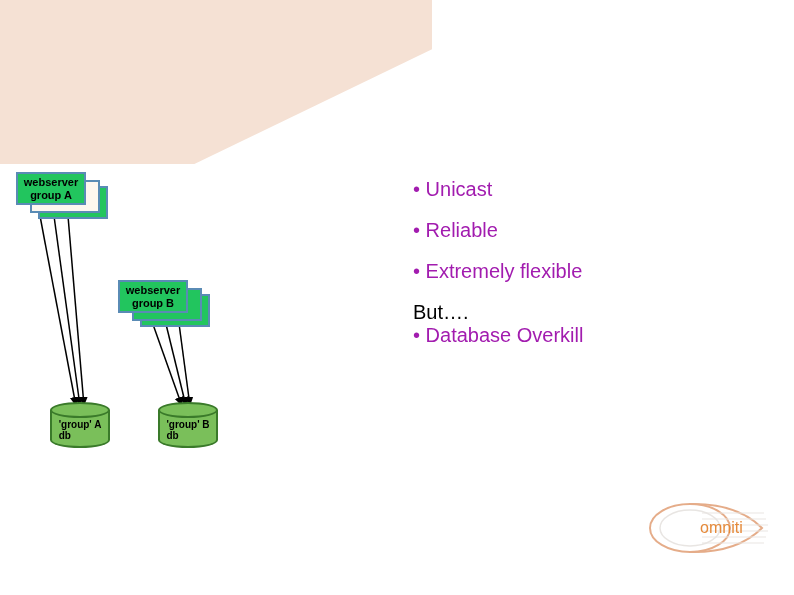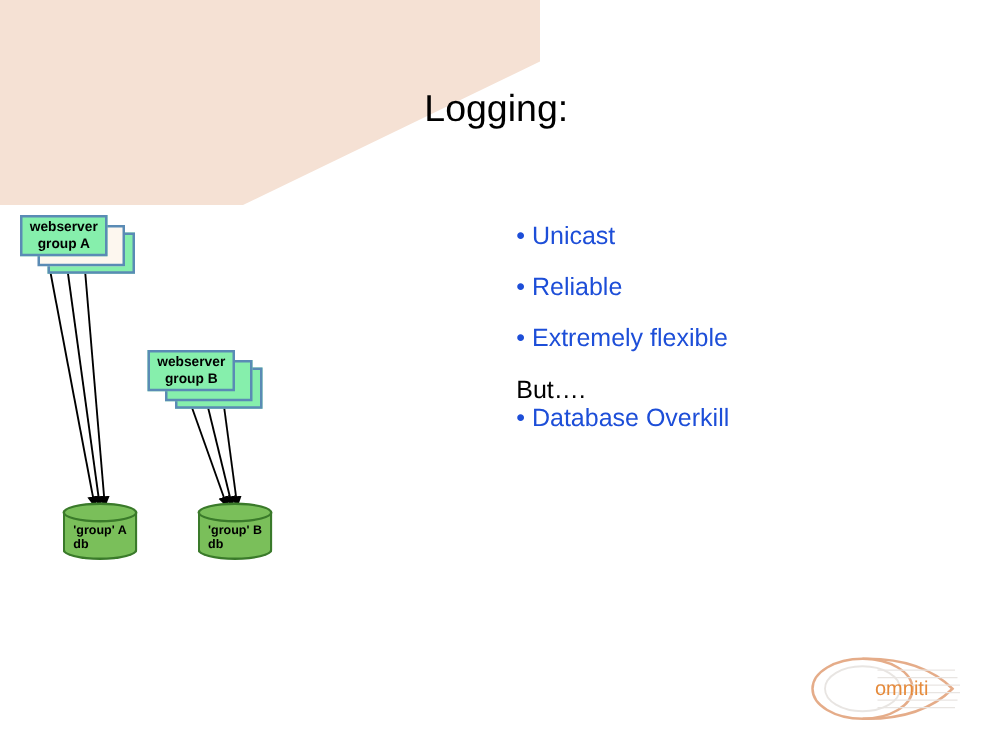--- a/index.html
+++ b/index.html
@@ -44,21 +44,21 @@
     top: 0;
     left: 10px;
     width: 390px;
     height: 300px;
   }
   .box-stack {
     position: absolute;
   }
   .box {
     position: absolute;
-    background: #86efac;
+    background: #22c55e;
     border: 2px solid #5a8bb5;
     font-size: 11px;
     font-weight: bold;
     color: #000;
     text-align: center;
     padding: 2px 4px;
     line-height: 1.15;
   }
   .sql-code {
     position: absolute;
@@ -104,40 +104,39 @@
     z-index: 0;
   }
   .bullets {
     position: absolute;
     top: 10px;
     left: 413px;
     width: 360px;
   }
   .bullet {
     font-size: 20px;
-    color: #1d4ed8;
+    color: #a21caf;
     margin-bottom: 18px;
   }
   .but-text {
     font-size: 20px;
     color: #000;
   }
   .logo {
     position: absolute;
-    bottom: 4px;
+    bottom: 28px;
     right: 22px;
   }
 </style>
 </head>
 <body>
 
 <div class="bg-accent"></div>
 
 <div class="title-area">
-  <div class="title-line">Logging:</div>
 </div>
 
 <div class="content-panel">
 
   <div class="diagram">
     <svg class="lines">
       <defs>
         <marker id="arrow" markerWidth="8" markerHeight="8" refX="6" refY="3" orient="auto">
           <path d="M0,0 L6,3 L0,6 Z" fill="#000"></path>
         </marker>

